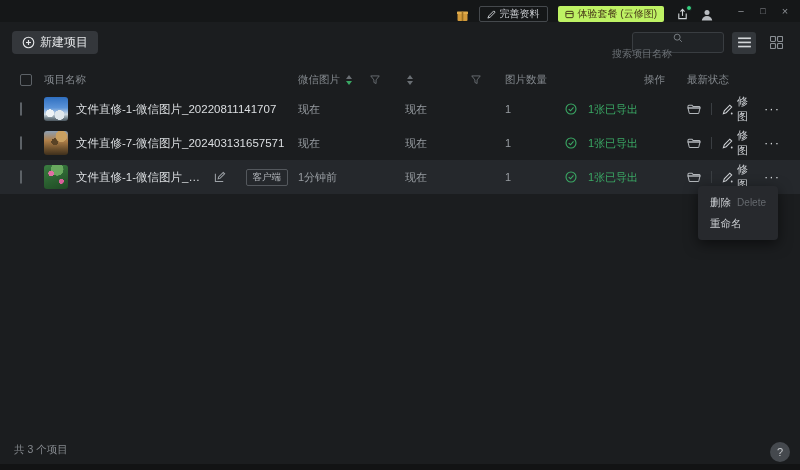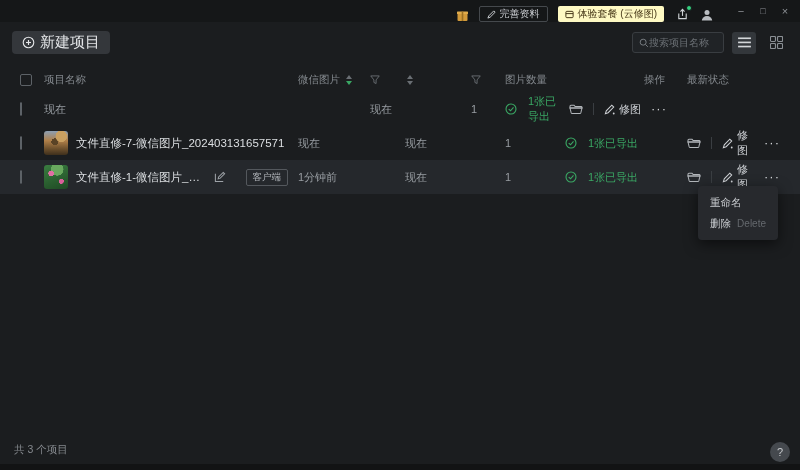--- a/index.html
+++ b/index.html
@@ -4,32 +4,32 @@
 <style>
   * { margin:0; padding:0; box-sizing:border-box; }
   html,body { width:800px; height:470px; overflow:hidden; }
   body { font-family:"Liberation Sans", sans-serif; background:#1b1d1f; color:#d7dadd; }
   .app { position:relative; width:800px; height:470px; background:#1b1d1f; overflow:hidden; }
 
   
   .titlebar { height:22px; background:#151718; display:flex; align-items:flex-end; justify-content:flex-end; gap:10px; padding-right:4px; }
   .tb-btn { display:flex; align-items:center; gap:4px; height:16px; font-size:10px; border-radius:2px; padding:0 7px; cursor:pointer; }
   .tb-profile { border:1px solid #45494d; color:#c9ccd0; background:transparent; }
-  .tb-package { background:#fef9c3; color:#473818; border:none; }
+  .tb-package { background:#bef264; color:#473818; border:none; }
   .share-wrap { position:relative; width:16px; height:16px; display:flex; align-items:center; justify-content:center; }
   .share-dot { position:absolute; top:-1px; right:-2px; width:6px; height:6px; border-radius:50%; background:#35d07f; border:1px solid #151718; }
   .win-controls { display:flex; align-items:center; margin-left:6px; }
   .win-btn { width:22px; height:22px; display:flex; align-items:center; justify-content:center; color:#8d9196; font-size:11px; cursor:pointer; }
   .win-btn.max { font-size:9px; }
 
   
   .toolbar { display:flex; align-items:center; justify-content:space-between; padding:9px 12px 8px 12px; }
-  .new-project { display:flex; align-items:center; gap:5px; background:#34373b; color:#e3e5e7; border:none; border-radius:4px; height:23px; padding:0 10px; font-size:15px; cursor:pointer; }
+  .new-project { display:flex; align-items:center; gap:5px; background:#34373b; color:#e3e5e7; border:none; border-radius:4px; height:23px; padding:0 10px; font-size:12px; cursor:pointer; }
   .toolbar-right { display:flex; align-items:center; gap:8px; }
-  .search-box { display:flex; align-items:center; gap:0; width:92px; height:21px; background:#202326; border:1px solid #393d41; border-radius:3px; padding:0 6px; }
+  .search-box { display:flex; align-items:center; gap:5px; width:92px; height:21px; background:#202326; border:1px solid #393d41; border-radius:3px; padding:0 6px;flex-direction:column; }
   .search-box input { flex:1; min-width:0; background:transparent; border:none; outline:none; color:#c6c9cc; font-size:10px; font-family:"Liberation Sans", sans-serif; }
   .search-box input::placeholder { color:#6c7176; }
   .view-toggle { width:24px; height:22px; display:flex; align-items:center; justify-content:center; border-radius:3px; cursor:pointer; }
   .view-toggle.active { background:#33373b; }
 
   
   .grid-row { display:grid; grid-template-columns:44px 254px 72px 35px 66px 34px 60px 122px 1fr; align-items:center; }
   .thead { height:24px; margin-top:6px; color:#83888d; font-size:10.5px; }
   .thead .cell { display:flex; align-items:center; gap:4px; }
   .cell-check { padding-left:20px; }
@@ -198,20 +198,24 @@
           <path d="M0.8 1 h9.4 L6.7 5.4 v4 l-2.4 -1.2 v-2.8 Z" fill="none" stroke="#6a6f74" stroke-width="1"></path>
         </svg>
     </div>
     <div class="cell">图片数量</div>
     <div class="cell cell-actions-h">操作</div>
     <div class="cell">最新状态</div>
   </div>
 
   <div class="grid-row prow">
     <div class="cell cell-check"><span class="checkbox"></span></div>
+    <div class="name-cell">
+      <span class="thumb thumb-sky"></span>
+      <span class="pname">文件直修-1-微信图片_20220811141707</span>
+    </div>
     <div>现在</div>
     <div></div>
     <div>现在</div>
     <div></div>
     <div>1</div>
     <div class="status-cell">
       <span>
         <svg width="12" height="12" viewBox="0 0 13 13">
             <circle cx="6.5" cy="6.5" r="5.4" fill="none" stroke="#3aa864" stroke-width="1.2"></circle>
             <path d="M4 6.6 L6 8.4 L9.2 4.8" fill="none" stroke="#3aa864" stroke-width="1.2"></path>
@@ -326,25 +330,25 @@
             </svg>
         </span>
         <span>修图</span>
       </span>
       <span class="more-btn">···</span>
     </div>
   </div>
 
   <div class="context-menu">
     <div class="menu-item">
-      <span>重命名</span>
-    </div>
-    <div class="menu-item">
       <span>删除</span>
       <span class="shortcut">Delete</span>
+    </div>
+    <div class="menu-item">
+      <span>重命名</span>
     </div>
   </div>
 
   <div class="footer-count">共 3 个项目</div>
   <div class="help-fab">?</div>
   <div class="bottom-strip"></div>
 
 </div>
 
 </body></html>

